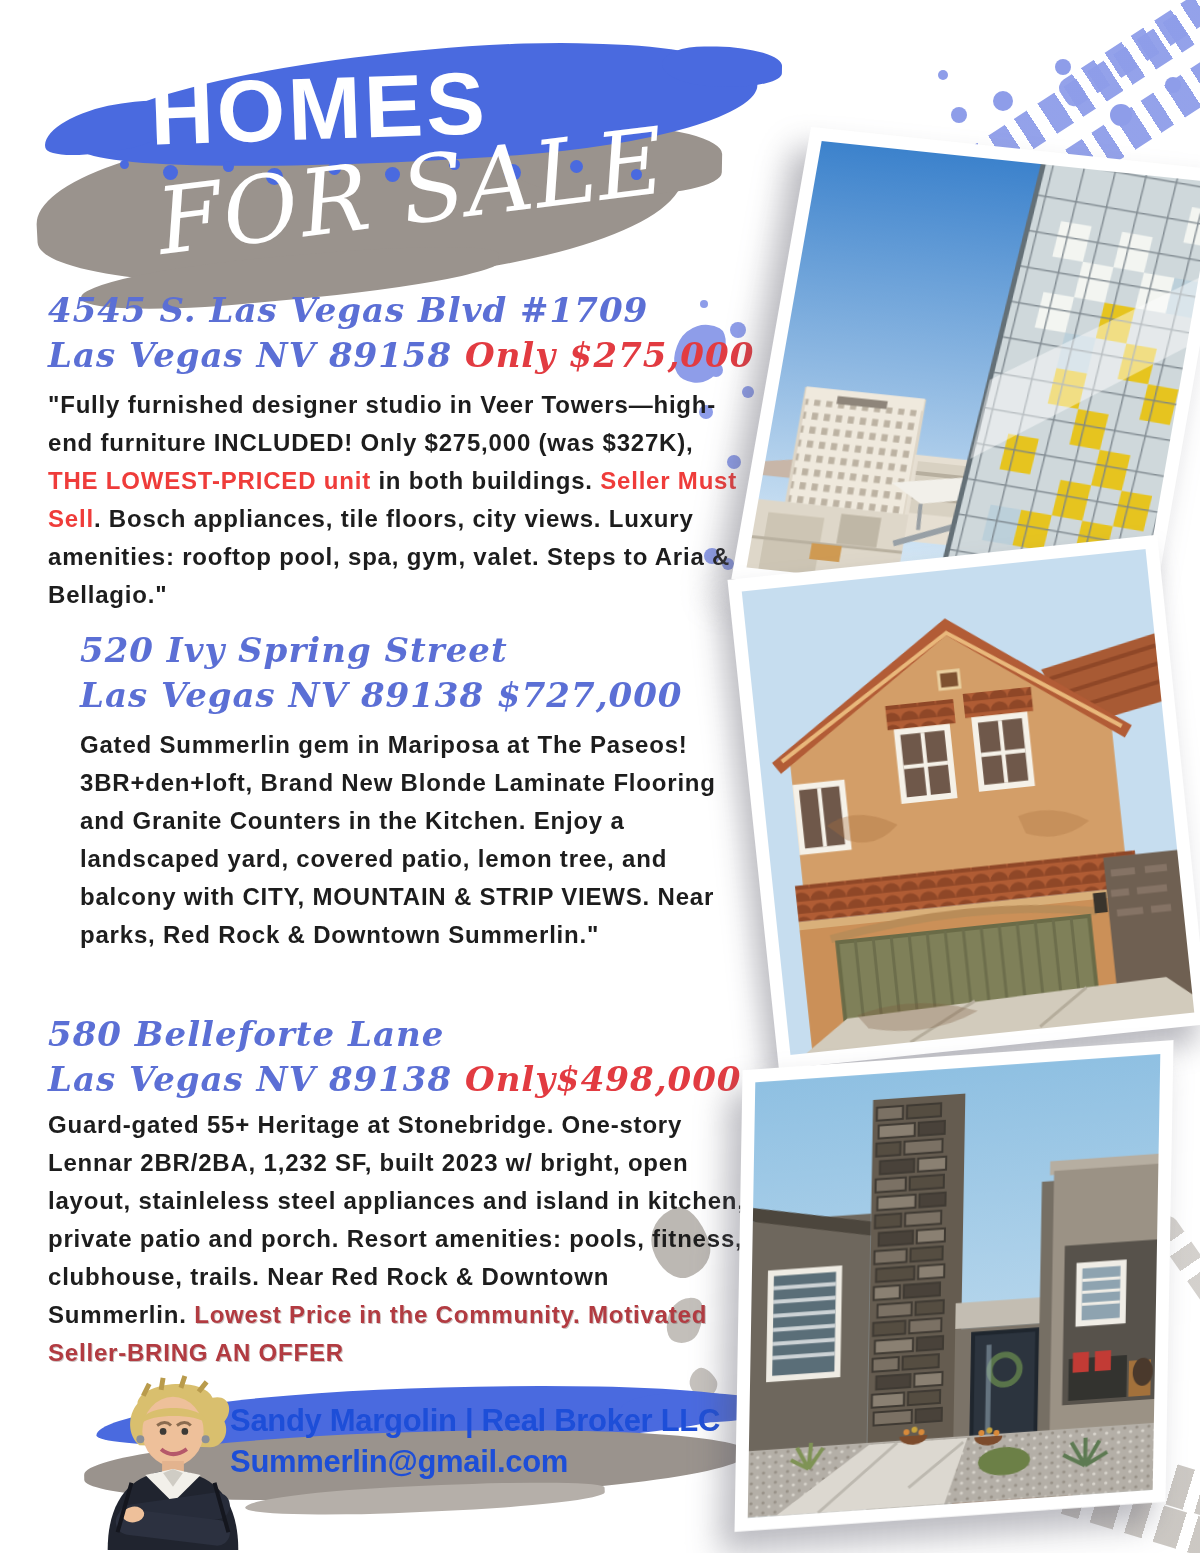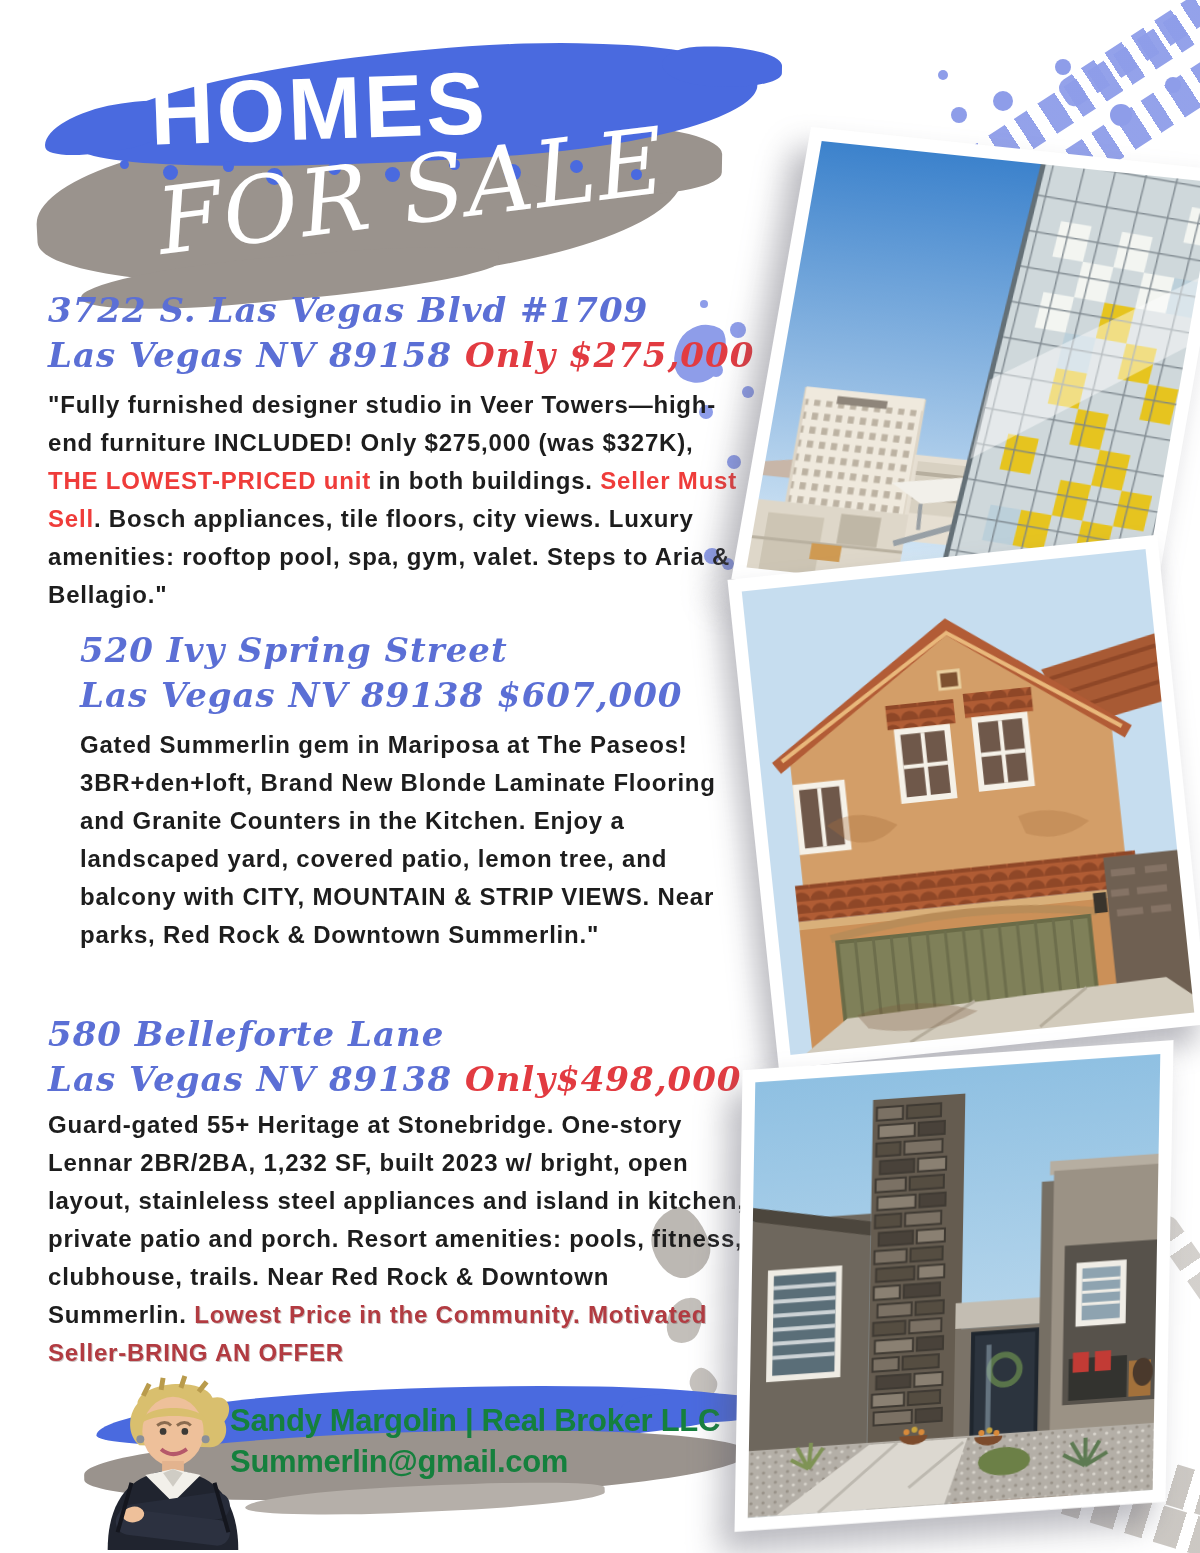--- a/index.html
+++ b/index.html
@@ -83,21 +83,21 @@
   
   .ftr-blue{left:96px;top:1388px;width:655px;height:58px;background:#4a6adf;
     border-radius:48% 52% 40% 60%/62% 48% 52% 38%;transform:rotate(-2deg);}
   .ftr-blue::after{content:"";position:absolute;right:-20px;top:14px;width:150px;height:30px;
     background:#4a6adf;border-radius:50%/60% 40% 60% 40%;transform:rotate(3deg);}
   .ftr-gray{left:84px;top:1432px;width:665px;height:66px;background:#9a938d;
     border-radius:52% 48% 56% 44%/54% 46% 58% 42%;transform:rotate(-1.5deg);}
   .ftr-gray::after{content:"";position:absolute;left:160px;bottom:-14px;width:360px;height:26px;
     background:#b5afa9;border-radius:50%/60% 40% 50% 50%;transform:rotate(-1deg);}
   .agent-photo{position:absolute;left:78px;top:1374px;width:188px;height:179px;z-index:4;}
-  .contact{position:absolute;left:230px;top:1400px;z-index:4;color:#15803d;font-weight:700;
+  .contact{position:absolute;left:230px;top:1400px;z-index:4;color:#1d4ed8;font-weight:700;
     font-size:31px;line-height:41px;letter-spacing:-.3px;}
 
   .z1{z-index:1}.z2{z-index:2}.z3{z-index:3}.z4{z-index:4}
 </style>
 </head>
 <body>
 
 <div class="page">
 
   <div class="track blue tb1 z1"></div>
@@ -113,28 +113,28 @@
   <div class="splash sp-gray2 z1"></div>
   <div class="splash sp-gray3 z1"></div>
 
   <div class="brush hdr-gray z2"></div>
   <div class="brush hdr-blue z2"></div>
   <div class="hdr-blue-drips z2"></div>
   <div class="homes z3">HOMES</div>
   <div class="forsale z3">FOR SALE</div>
 
   <section class="listing listing1 z4">
-    <div class="addr-line">3722 S. Las Vegas Blvd #1709</div>
+    <div class="addr-line">4545 S. Las Vegas Blvd #1709</div>
     <div class="addr-line"><span>Las Vegas NV 89158</span> <span class="price price-red">Only $275,000</span></div>
     <p class="body"><span>"Fully furnished designer studio in Veer Towers—high-end furniture INCLUDED! Only $275,000 (was $327K), </span><span class="seg-red">THE LOWEST-PRICED unit</span><span> in both buildings. </span><span class="seg-red">Seller Must Sell</span><span>. Bosch appliances, tile floors, city views. Luxury amenities: rooftop pool, spa, gym, valet. Steps to Aria &amp; Bellagio."</span></p>
   </section>
 
   <section class="listing listing2 z4">
     <div class="addr-line">520 Ivy Spring Street</div>
-    <div class="addr-line"><span>Las Vegas NV 89138</span> <span class="price price-blue">$607,000</span></div>
+    <div class="addr-line"><span>Las Vegas NV 89138</span> <span class="price price-blue">$727,000</span></div>
     <p class="body"><span>Gated Summerlin gem in Mariposa at The Paseos! 3BR+den+loft, Brand New Blonde Laminate Flooring and Granite Counters in the Kitchen. Enjoy a landscaped yard, covered patio, lemon tree, and balcony with CITY, MOUNTAIN &amp; STRIP VIEWS. Near parks, Red Rock &amp; Downtown Summerlin."</span></p>
   </section>
 
   <section class="listing listing3 z4">
     <div class="addr-line">580 Belleforte Lane</div>
     <div class="addr-line"><span>Las Vegas NV 89138</span> <span class="price price-red">Only$498,000</span></div>
     <p class="body"><span>Guard-gated 55+ Heritage at Stonebridge. One-story Lennar 2BR/2BA, 1,232 SF, built 2023 w/ bright, open layout, stainleless steel appliances and island in kitchen, private patio and porch. Resort amenities: pools, fitness, clubhouse, trails. Near Red Rock &amp; Downtown Summerlin. </span><span class="seg-brick">Lowest Price in the Community. Motivated Seller-BRING AN OFFER</span></p>
   </section>
 
   <figure class="polaroid p1">

